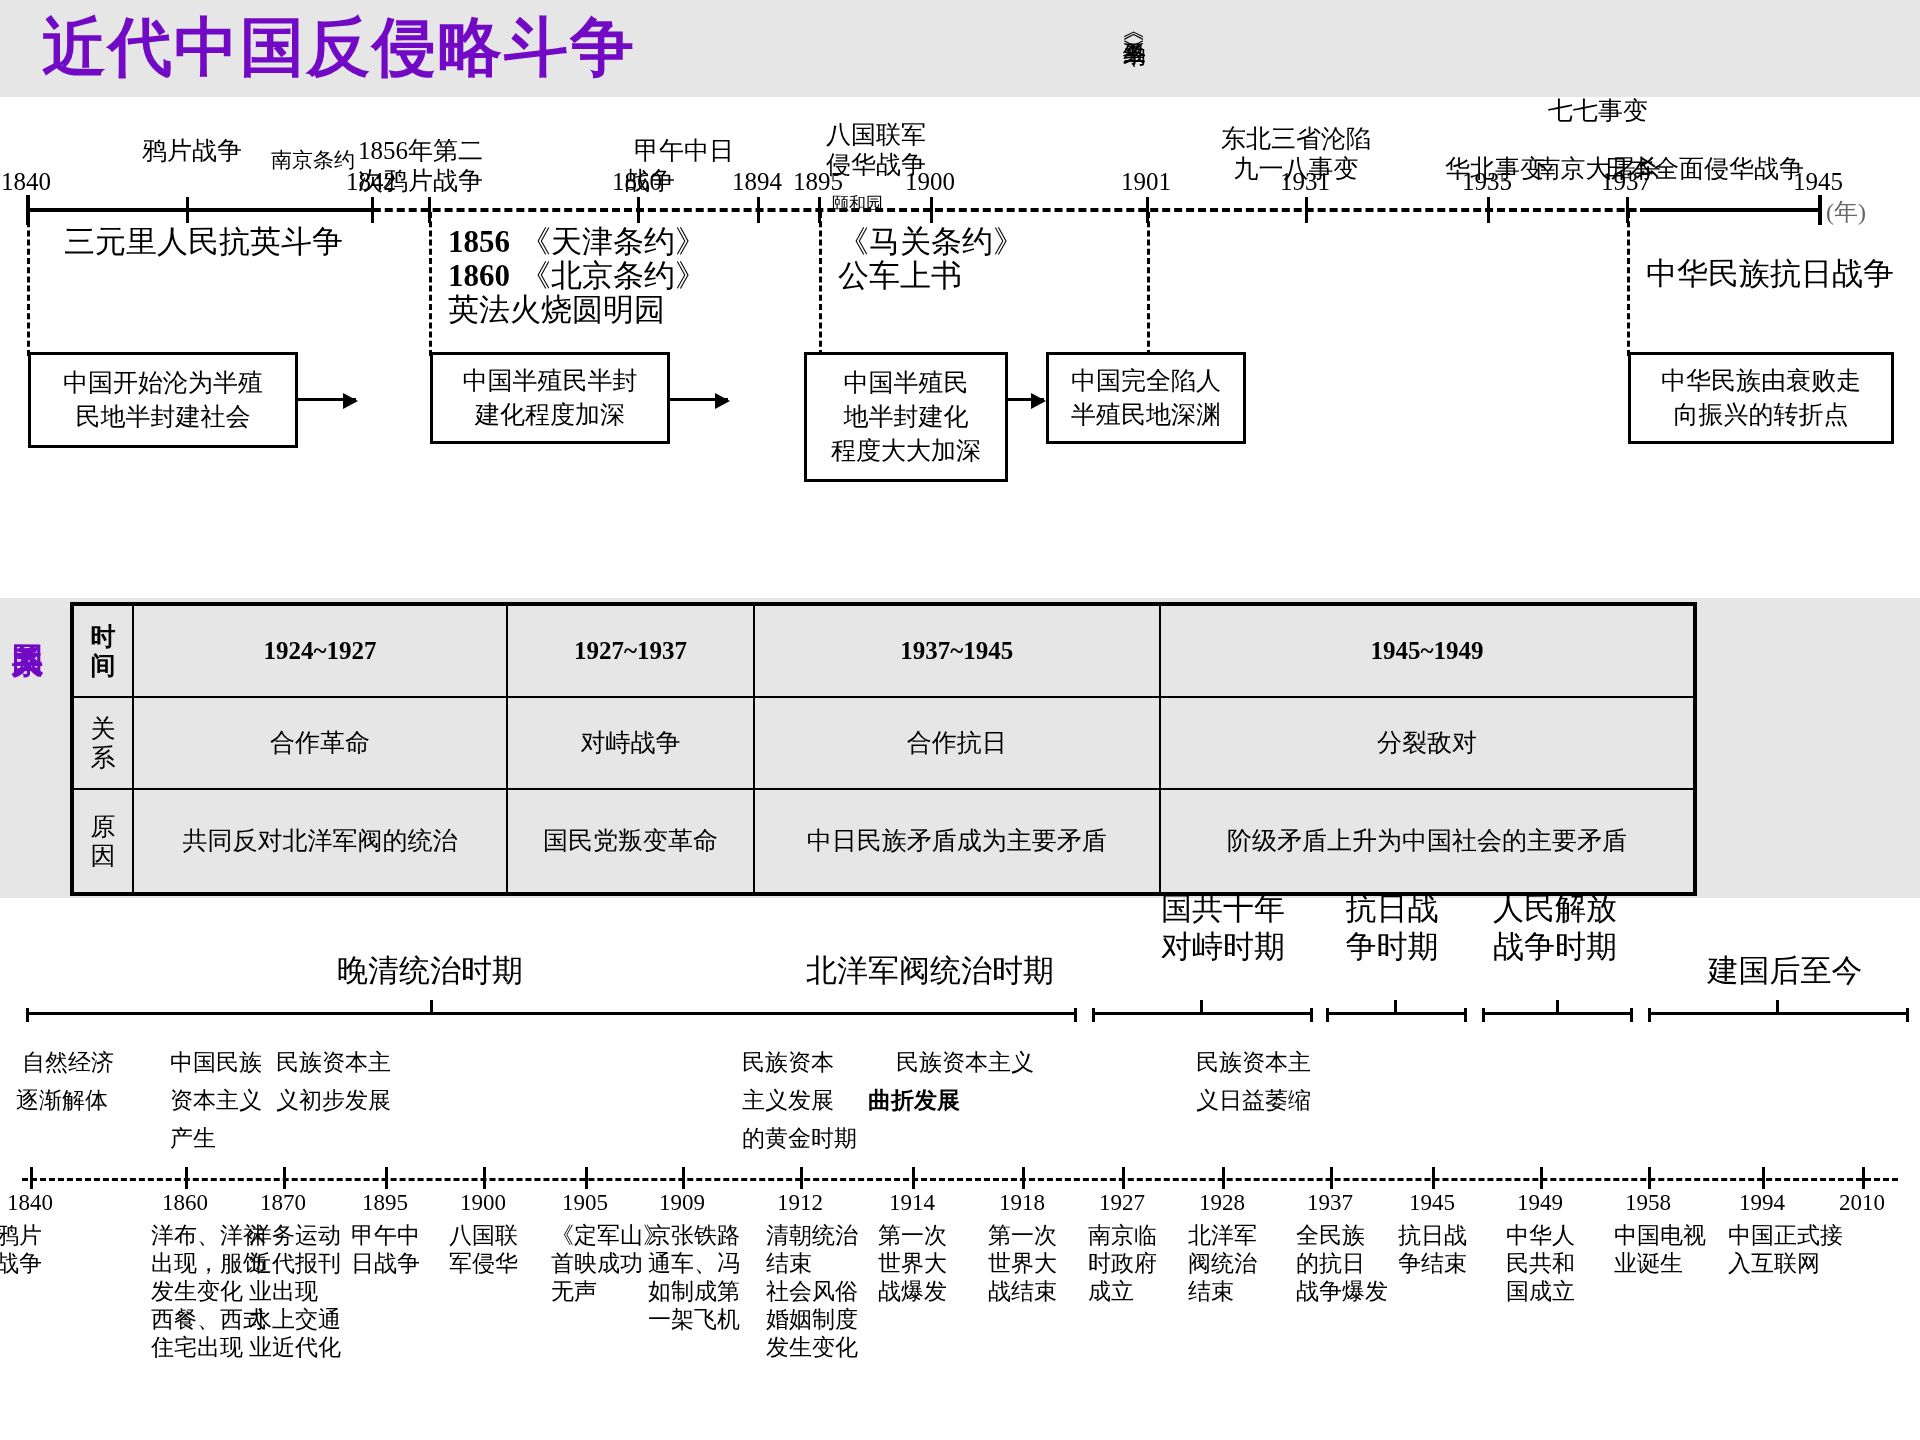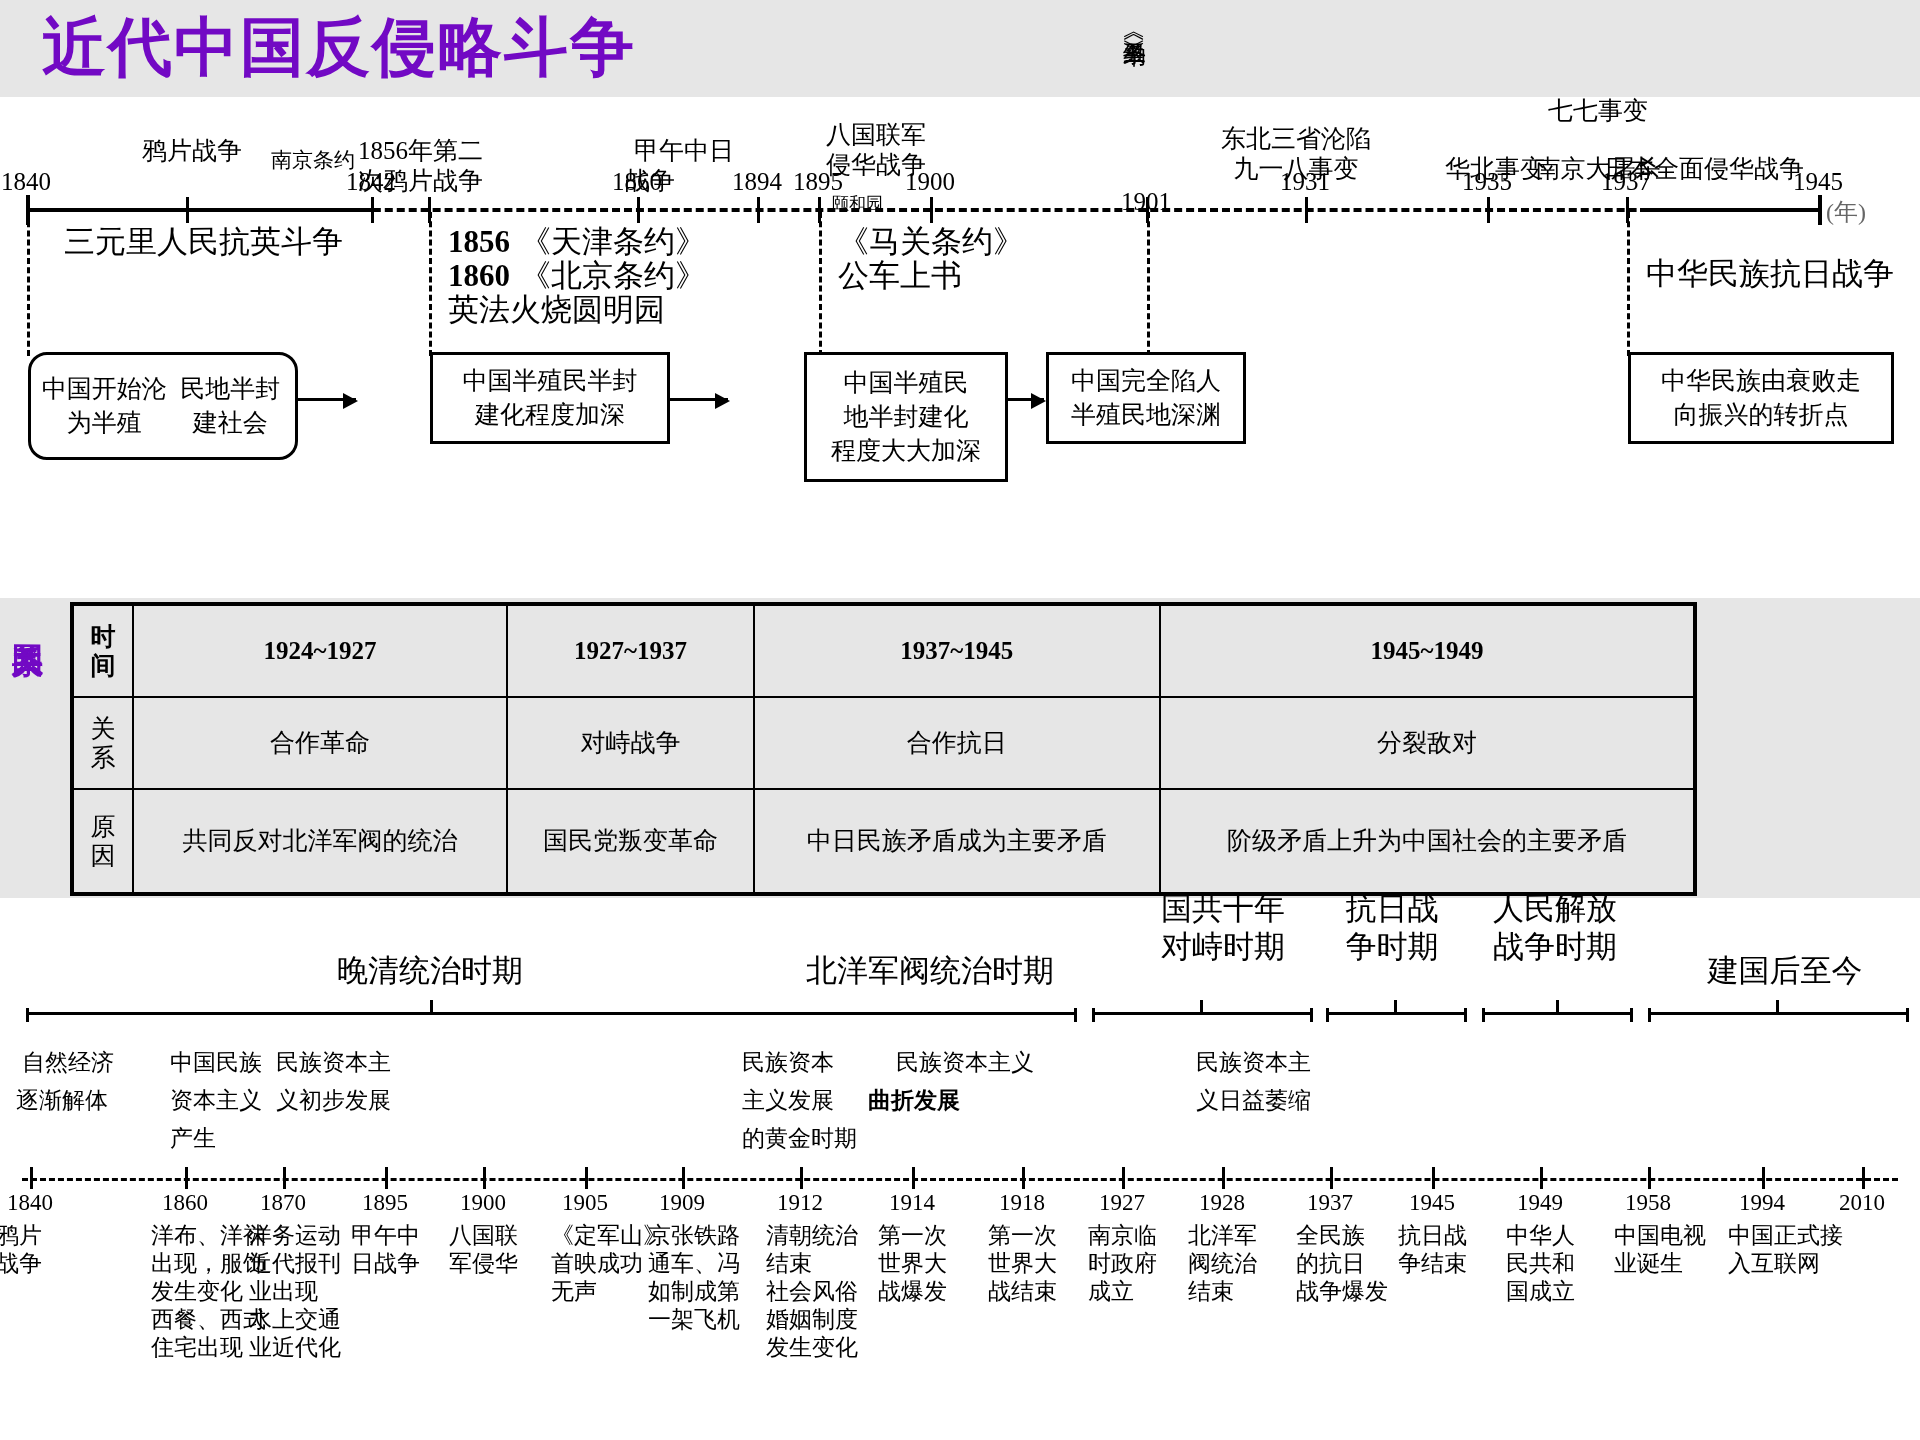--- a/index.html
+++ b/index.html
@@ -117,21 +117,21 @@
   <div class="tl-label" style="left:1498px;top:-2px;width:200px;">七七事变</div>
   <div class="tl-label" style="left:1498px;top:28px;width:200px;margin-top:28px;">南京大屠杀</div>
   <div class="tl-label" style="left:1604px;top:56px;width:300px;text-align:left;">日本全面侵华战争</div>
 
   <div class="tl-year" style="left:-14px;top:70px;width:80px;">1840</div>
   <div class="tl-year" style="left:331px;top:70px;width:80px;">1842</div>
   <div class="tl-year" style="left:597px;top:70px;width:80px;">1860</div>
   <div class="tl-year" style="left:717px;top:70px;width:80px;">1894</div>
   <div class="tl-year" style="left:778px;top:70px;width:80px;">1895</div>
   <div class="tl-year" style="left:890px;top:70px;width:80px;">1900</div>
-  <div class="tl-year" style="left:1106px;top:70px;width:80px;margin-top:20px;">1901</div>
+  <div class="tl-year" style="left:1106px;top:70px;width:80px;">1901</div>
   <div class="tl-year" style="left:1265px;top:70px;width:80px;">1931</div>
   <div class="tl-year" style="left:1447px;top:70px;width:80px;">1935</div>
   <div class="tl-year" style="left:1586px;top:70px;width:80px;">1937</div>
   <div class="tl-year" style="left:1778px;top:70px;width:80px;">1945</div>
 
   <div class="drop" style="left:27px;top:114px;height:144px;"></div>
   <div class="drop" style="left:429px;top:114px;height:144px;"></div>
   <div class="drop" style="left:819px;top:114px;height:144px;"></div>
   <div class="drop" style="left:1147px;top:114px;height:144px;"></div>
   <div class="drop" style="left:1627px;top:114px;height:144px;"></div>
@@ -142,21 +142,21 @@
   <div class="note" style="left:520px;top:128px;">《天津条约》</div>
   <div class="note" style="left:448px;top:162px;font-weight:bold;">1860</div>
   <div class="note" style="left:520px;top:162px;">《北京条约》</div>
   <div class="note" style="left:448px;top:196px;">英法火烧圆明园</div>
 
   <div class="note" style="left:838px;top:128px;">《马关条约》</div>
   <div class="note" style="left:838px;top:162px;">公车上书</div>
 
   <div class="note" style="left:1646px;top:160px;">中华民族抗日战争</div>
 
-  <div class="sbox" style="left:28px;top:254px;width:270px;height:108px;flex-direction:row;border-radius:19px;">
+  <div class="sbox" style="left:28px;top:254px;width:270px;height:96px;flex-direction:column;">
     <span>中国开始沦为半殖</span>
     <span>民地半封建社会</span>
   </div>
   <div class="arrow" style="left:298px;top:300px;width:58px;"></div>
 
   <div class="sbox" style="left:430px;top:254px;width:240px;height:92px;flex-direction:column;">
     <span>中国半殖民半封</span>
     <span>建化程度加深</span>
   </div>
   <div class="arrow" style="left:670px;top:300px;width:58px;"></div>

